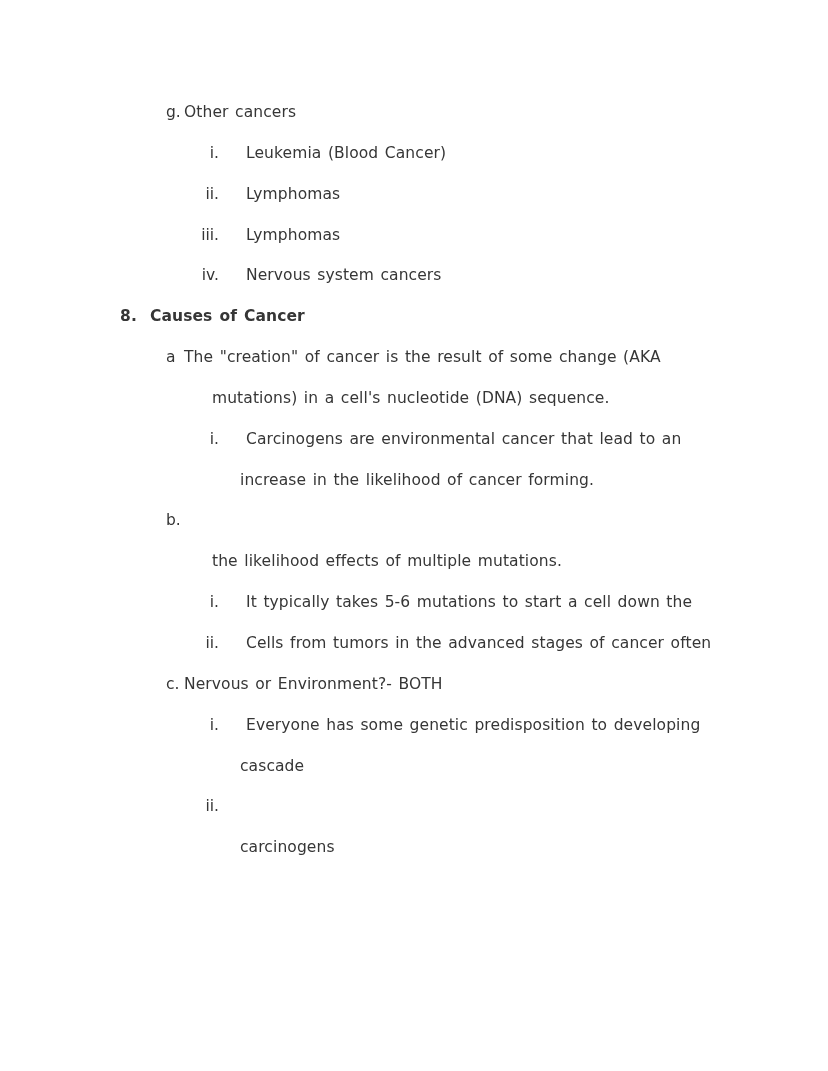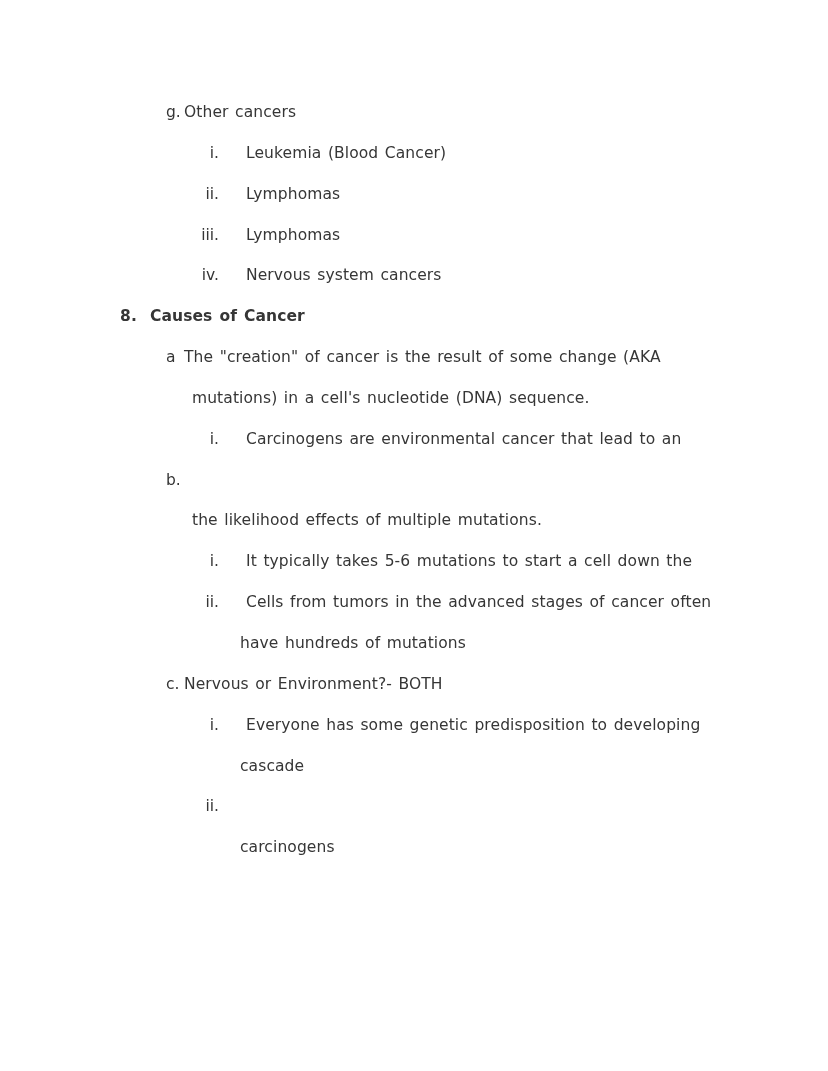--- a/index.html
+++ b/index.html
@@ -21,21 +21,21 @@
   .l1 .marker { left: 120px; }
   .l1 .text   { left: 150px; }
   .l1 { font-weight: bold; letter-spacing: 0.2px; }
   
   .l2 .marker { left: 166px; }
   .l2 .text   { left: 184px; }
   
   .l3 .marker { left: 192px; width: 27px; text-align: right; }
   .l3 .text   { left: 246px; }
   
-  .l2c .text  { left: 192px; }
+  .l2c .text  { left: 212px; }
   .l3c .text  { left: 240px; }
 </style>
 </head>
 <body>
 
 <div class="page">
   <div class="doc">
 
     <div class="row l2">
       <span class="marker">g.</span>
@@ -74,43 +74,43 @@
 
     <div class="row l2c">
       <span class="text">mutations) in a cell's nucleotide (DNA) sequence.</span>
     </div>
 
     <div class="row l3">
       <span class="marker">i.</span>
       <span class="text">Carcinogens are environmental cancer that lead to an</span>
     </div>
 
+    <div class="row l3c">
+      <span class="text">increase in the likelihood of cancer forming.</span>
+    </div>
 
     <div class="row l2">
       <span class="marker">b.</span>
     </div>
 
     <div class="row l2c">
       <span class="text">the likelihood effects of multiple mutations.</span>
     </div>
 
     <div class="row l3">
       <span class="marker">i.</span>
       <span class="text">It typically takes 5-6 mutations to start a cell down the</span>
     </div>
 
 
     <div class="row l3">
       <span class="marker">ii.</span>
       <span class="text">Cells from tumors in the advanced stages of cancer often</span>
     </div>
 
-    <div class="row l3c">
-      <span class="text">have hundreds of mutations</span>
-    </div>
 
     <div class="row l2">
       <span class="marker">c.</span>
       <span class="text">Nervous or Environment?- BOTH</span>
     </div>
 
     <div class="row l3">
       <span class="marker">i.</span>
       <span class="text">Everyone has some genetic predisposition to developing</span>
     </div>

